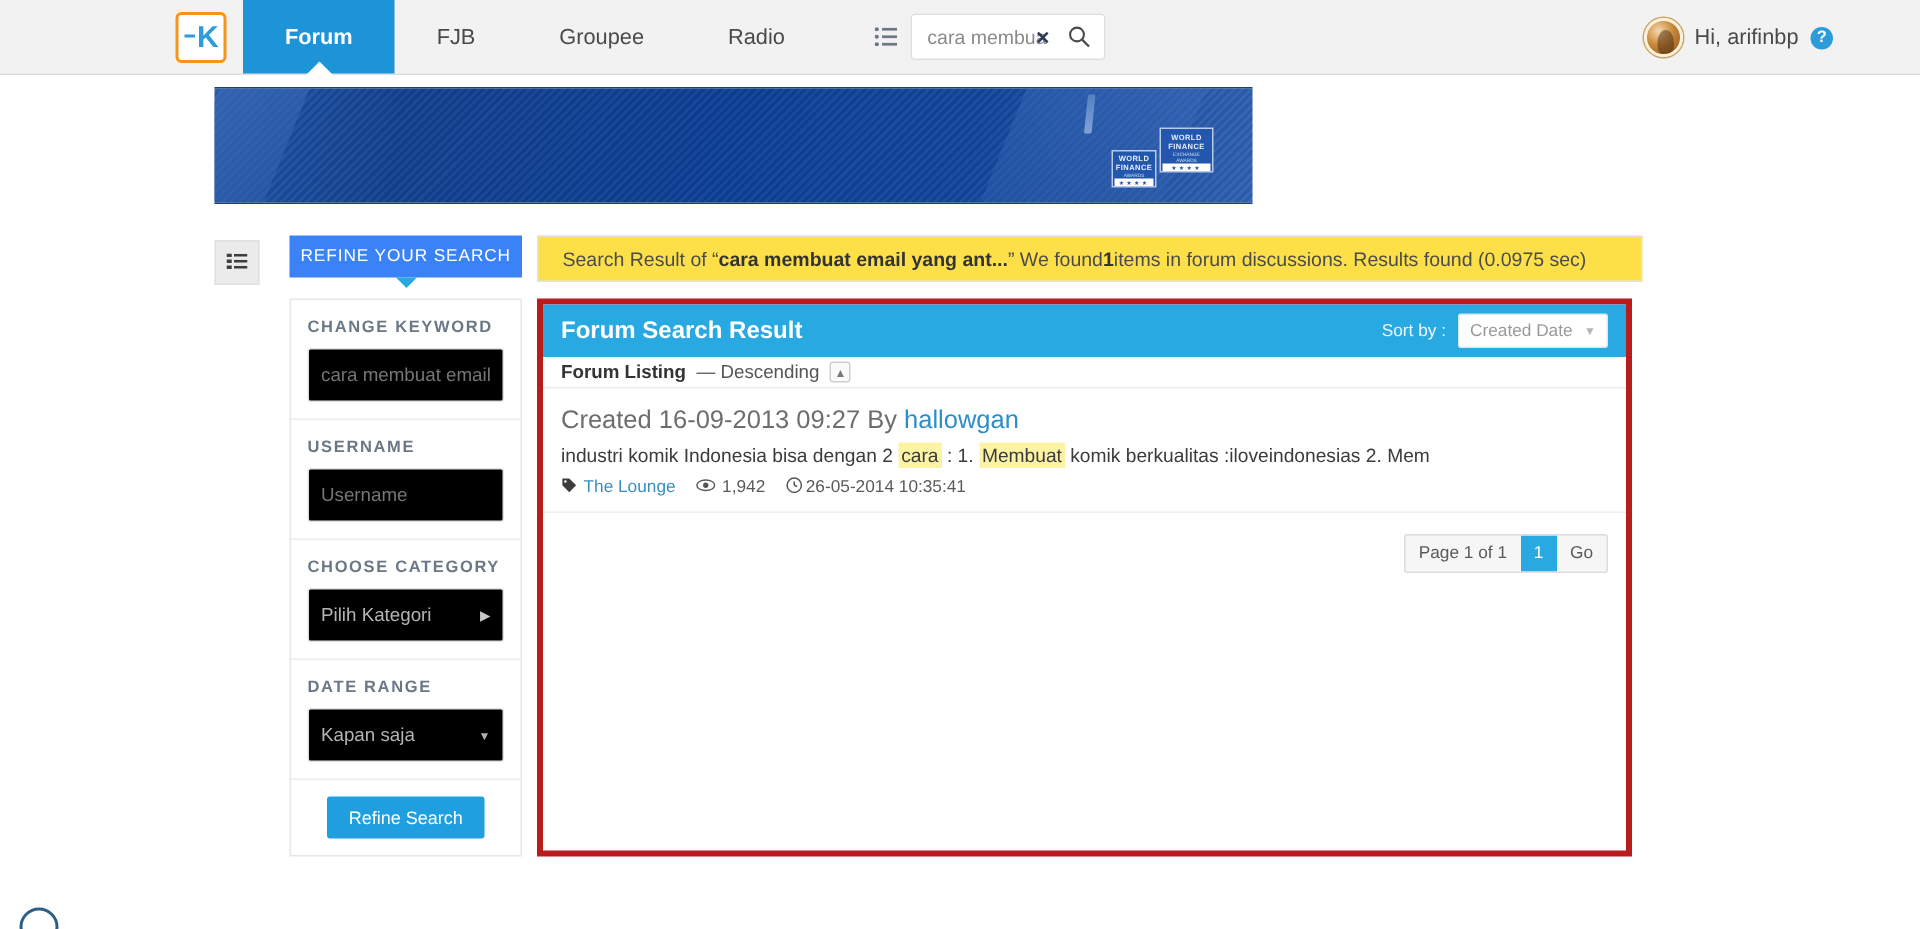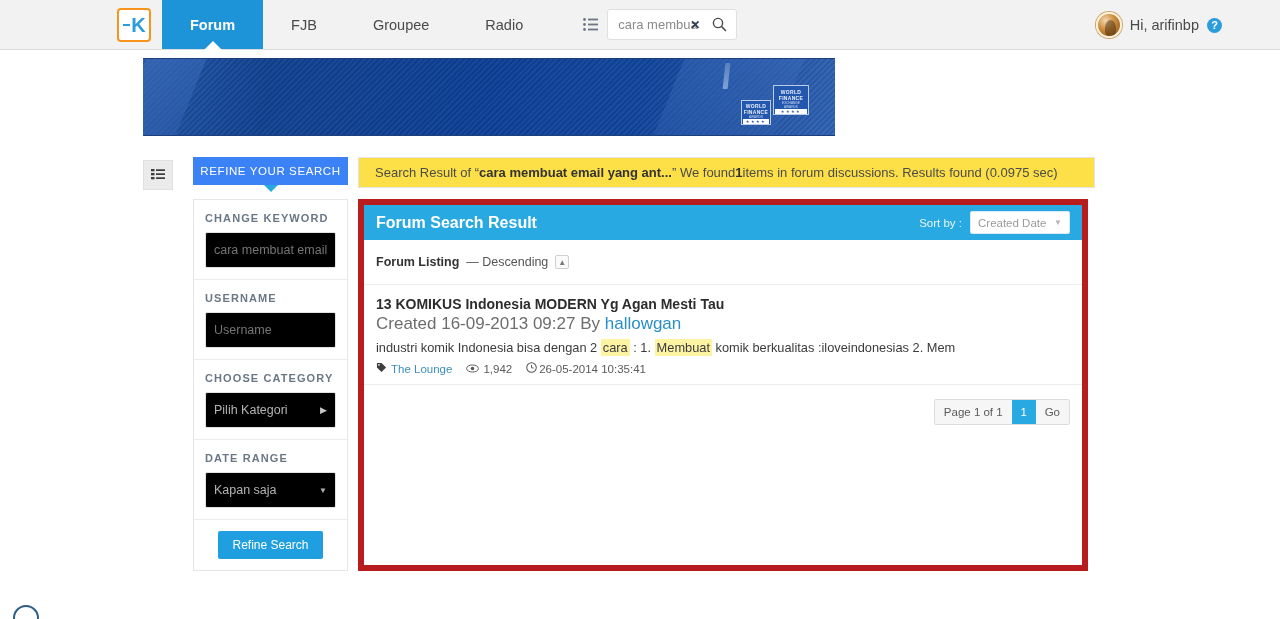--- a/index.html
+++ b/index.html
@@ -246,41 +246,41 @@
   .refine-btn {
     background: #1f9fe0; color: #fff;
     border: none; border-radius: 2px;
     font-size: 12px; padding: 7px 14px;
     font-family: "Liberation Sans", sans-serif;
     cursor: pointer;
   }
 
   .results-panel {
     margin-left: 10px; width: 730px;
-    border: 6px solid #b91c1c; background: #fff;
+    border: 4px solid #b91c1c; background: #fff;
   }
   .results-head {
     background: #29a9e1; height: 35px;
     display: flex; align-items: center; justify-content: space-between;
     padding: 0 12px 0 12px;
   }
   .results-title { color: #fff; font-size: 16px; font-weight: bold; }
   .sortby { display: flex; align-items: center; gap: 8px; }
   .sortby-label { color: #eaf6fd; font-size: 11.5px; }
   .sort-select {
     background: #fff; border: 1px solid #d9eaf5; border-radius: 2px;
     height: 23px; width: 100px;
     display: flex; align-items: center; justify-content: space-between;
     padding: 0 7px; font-size: 11.5px; color: #9a9a9a;
     cursor: pointer;
   }
   .sort-select .caret { color: #b5b5b5; font-size: 8px; }
 
   .listing-bar {
-    height: 45px; display: flex; align-items: center; gap: 7px;
+    height: 21px; display: flex; align-items: center; gap: 7px;
     padding: 0 12px; border-bottom: 1px solid #ededed;
     font-size: 12.5px; color: #555;
   }
   .listing-bar b { color: #333; }
   .collapse-btn {
     width: 14px; height: 14px;
     border: 1px solid #cfcfcf; border-radius: 2px;
     background: #fafafa; color: #7a7a7a;
     font-size: 8px; display: flex; align-items: center; justify-content: center;
     cursor: pointer;
@@ -459,21 +459,20 @@
       </div>
     </div>
 
     <div class="listing-bar">
       <b>Forum Listing</b>
       <span>— Descending</span>
       <span class="collapse-btn">▲</span>
     </div>
 
     <div class="result-item">
-      <div class="r-title">13 KOMIKUS Indonesia MODERN Yg Agan Mesti Tau</div>
       <div class="r-created">
         <span>Created 16-09-2013 09:27 By </span><a>hallowgan</a>
       </div>
       <div class="r-snippet">
         <span>industri komik Indonesia bisa dengan 2 </span><mark>cara</mark><span> : 1. </span><mark>Membuat</mark><span> komik berkualitas :iloveindonesias 2. Mem</span>
       </div>
       <div class="r-meta">
         <span class="m">
           <span>
             <svg width="11" height="11" viewBox="0 0 12 12">

